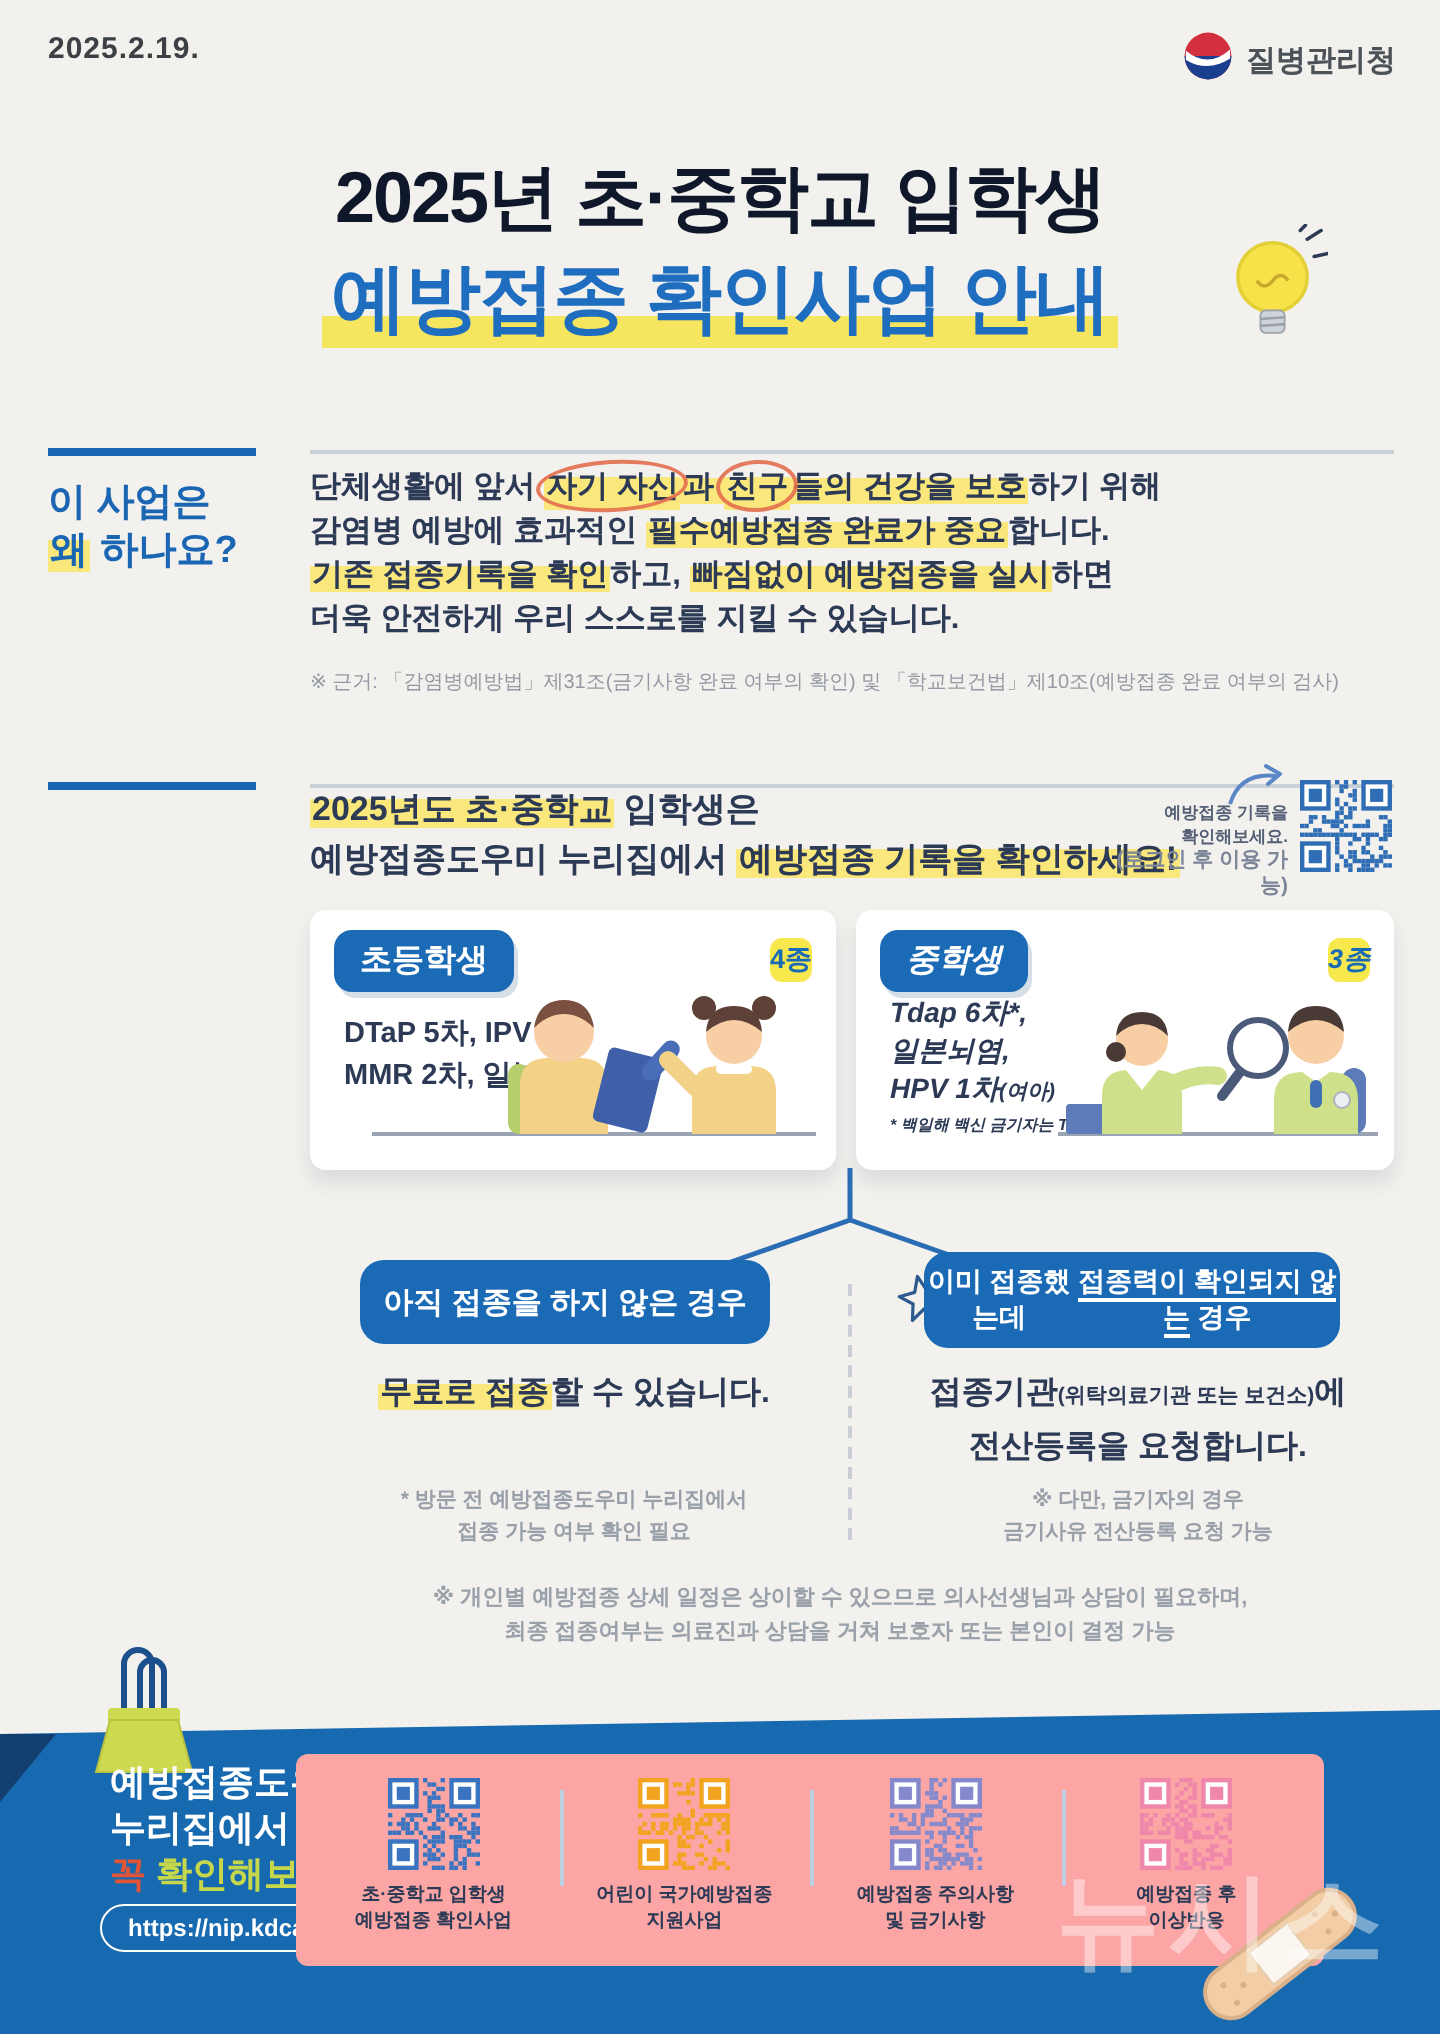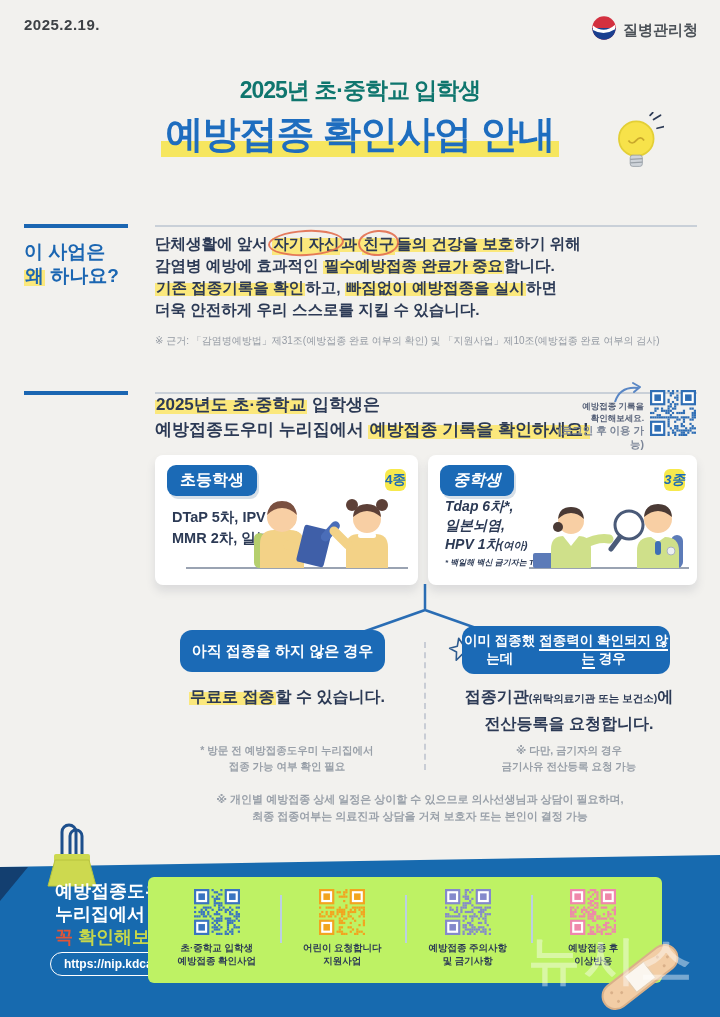--- a/index.html
+++ b/index.html
@@ -7,21 +7,21 @@
         font-family:"Liberation Sans","DejaVu Sans",sans-serif;color:#2c3a55;}
   .abs{position:absolute;}
 
   
   .date{left:24px;top:16px;font-size:15px;font-weight:700;color:#3d4145;letter-spacing:.5px;}
   .logo{right:22px;top:15px;display:flex;align-items:center;gap:6px;}
   .logo-name{font-size:15px;font-weight:700;color:#4c5258;}
 
   
   .title{left:0;right:0;top:76px;text-align:center;line-height:1.25;}
-  .t1{font-size:23px;font-weight:800;color:#0f766e;letter-spacing:-1px;}
+  .t1{font-size:36px;font-weight:800;color:#0f172a;letter-spacing:-1px;}
   .t2wrap{display:inline-block;position:relative;margin-top:6px;}
   .t2{position:relative;z-index:1;font-size:38px;font-weight:800;color:#1e6dbf;letter-spacing:-1px;}
   .t2bar{position:absolute;left:-4px;right:-4px;bottom:1px;height:16px;background:#f6e65f;z-index:0;}
   .bulb{left:612px;top:112px;}
 
   
   .label-bar{width:104px;height:4px;background:#1b66b2;}
   .rule{height:2px;background:#c9d0d8;}
   .sec-label{font-weight:800;color:#1b66b2;}
   .why-label{left:24px;top:240px;font-size:19px;line-height:24px;}
@@ -84,21 +84,21 @@
                font-weight:600;color:#9aa1aa;}
 
   
   .footer{left:0;top:851px;width:720px;height:166px;background:#176aaf;
           clip-path:polygon(0 16px,100% 4px,100% 100%,0 100%);}
   .fold{left:0;top:867px;width:0;height:0;border-top:34px solid #133f70;border-right:28px solid transparent;}
   .clip-icon{left:40px;top:816px;}
   .footer-text{left:55px;top:880px;font-size:18px;line-height:23px;font-weight:800;color:#fff;}
   .footer-url{left:50px;top:952px;border:1.5px solid #fff;border-radius:16px;padding:4px 13px;
               color:#fff;font-size:12px;font-weight:600;}
-  .qr-card{left:148px;top:877px;width:514px;height:106px;background:#bef264;border-radius:6px;
+  .qr-card{left:148px;top:877px;width:514px;height:106px;background:#fca5a5;border-radius:6px;
            display:flex;align-items:stretch;padding:10px 6px;box-sizing:border-box;}
   .qr-group{flex:1;display:flex;flex-direction:column;align-items:center;justify-content:flex-start;
             position:relative;padding-top:2px;}
   .qr-group + .qr-group::before{content:'';position:absolute;left:0;top:8px;width:2px;height:48px;background:#bcd0e2;}
   .qr{width:46px;height:46px;}
   .qr-label{margin-top:6px;text-align:center;font-size:9.5px;line-height:13px;font-weight:700;color:#2c3a55;}
   .bandaid{left:590px;top:938px;z-index:6;}
   .watermark{left:528px;top:926px;z-index:7;font-size:52px;font-weight:800;
              color:rgba(255,255,255,.42);letter-spacing:4px;pointer-events:none;}
 </style>
@@ -142,21 +142,21 @@
   <div class="abs sec-label why-label">
       <div><span>이 사업은</span></div>
       <div><span class="seg-hl">왜</span><span> 하나요?</span></div>
     </div>
   <div class="abs rich why-body">
       <div><span>단체생활에 앞서 </span><span class="seg-hl seg-b seg-c">자기 자신</span><span class="seg-hl seg-b">과 </span><span class="seg-hl seg-b seg-c">친구</span><span class="seg-hl seg-b">들의 건강을 보호</span><span>하기 위해</span></div>
       <div><span>감염병 예방에 효과적인 </span><span class="seg-hl seg-b">필수예방접종 완료가 중요</span><span>합니다.</span></div>
       <div><span class="seg-hl seg-b">기존 접종기록을 확인</span><span>하고, </span><span class="seg-hl seg-b">빠짐없이 예방접종을 실시</span><span>하면</span></div>
       <div><span>더욱 안전하게 우리 스스로를 지킬 수 있습니다.</span></div>
     </div>
-  <div class="abs why-foot">※ 근거: 「감염병예방법」제31조(예방접종 완료 여부의 확인) 및 「지원사업」제10조(예방접종 완료 여부의 검사)</div>
+  <div class="abs why-foot">※ 근거: 「감염병예방법」제31조(금기사항 완료 여부의 확인) 및 「학교보건법」제10조(예방접종 완료 여부의 검사)</div>
 
   <div class="abs label-bar" style="left:24px;top:391px;"></div>
   <div class="abs rule" style="left:155px;top:392px;width:542px;"></div>
   <div class="abs rich how-head">
       <div><span class="seg-hl seg-b">2025년도 초·중학교</span><span class="seg-b"> 입학생은</span></div>
       <div><span>예방접종도우미 누리집에서 </span><span class="seg-hl seg-b">예방접종 기록을 확인하세요!</span></div>
     </div>
 
   <div class="abs how-qr-note">
       <div><span>예방접종 기록을</span></div>
@@ -663,21 +663,21 @@
             <rect x="72" y="76" width="4" height="4" fill="#f2a41f"></rect>
             <rect x="76" y="76" width="4" height="4" fill="#f2a41f"></rect>
             <rect x="40" y="80" width="4" height="4" fill="#f2a41f"></rect>
             <rect x="44" y="80" width="4" height="4" fill="#f2a41f"></rect>
             <rect x="48" y="80" width="4" height="4" fill="#f2a41f"></rect>
             <rect x="64" y="80" width="4" height="4" fill="#f2a41f"></rect>
             <rect x="68" y="80" width="4" height="4" fill="#f2a41f"></rect>
             <rect x="80" y="80" width="4" height="4" fill="#f2a41f"></rect>
           </svg></div>
       <div class="qr-label">
-          <div>어린이 요청합니다</div>
+          <div>어린이 국가예방접종</div>
           <div>지원사업</div>
         </div>
     </div>
     <div class="qr-group">
       <div class="qr"><svg viewBox="0 0 84 84" width="100%" height="100%">
             <rect x="0" y="0" width="28" height="28" fill="#8489cb"></rect>
             <rect x="4" y="4" width="20" height="20" fill="#fff"></rect>
             <rect x="8" y="8" width="12" height="12" fill="#8489cb"></rect>
             <rect x="56" y="0" width="28" height="28" fill="#8489cb"></rect>
             <rect x="60" y="4" width="20" height="20" fill="#fff"></rect>

